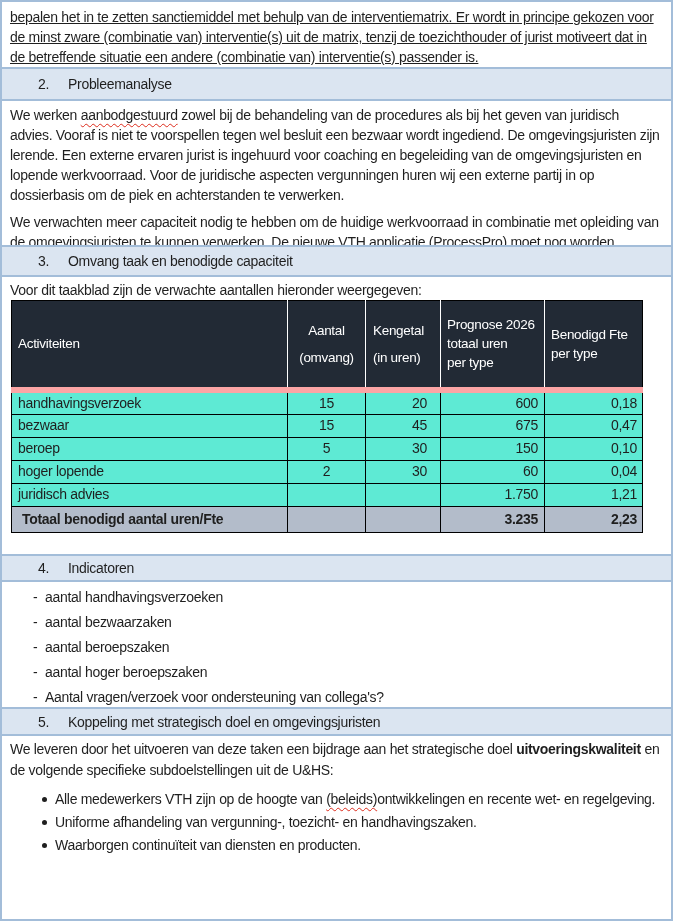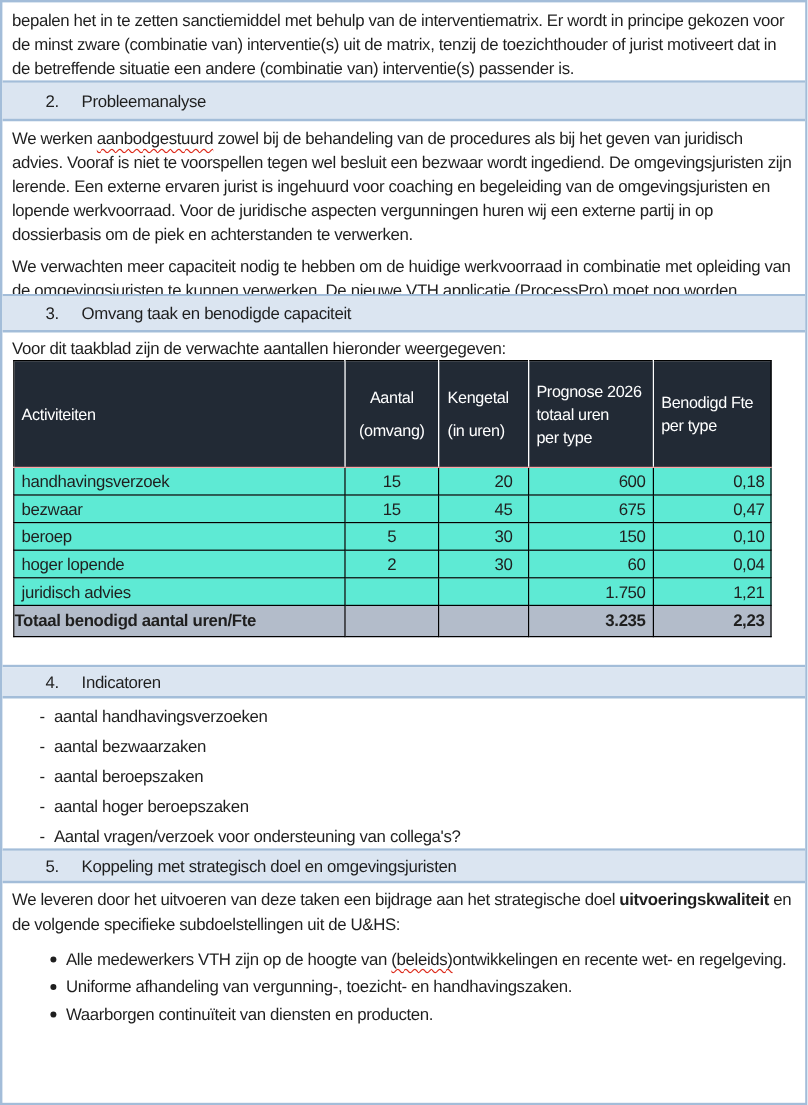--- a/index.html
+++ b/index.html
@@ -17,21 +17,21 @@
     background:#fff;
     font-family:"Liberation Sans","DejaVu Sans",sans-serif;
     font-size:14px;letter-spacing:-0.3px;
     color:var(--ink);
     overflow:hidden;
   }
   .row{border-bottom:2px solid var(--border);overflow:hidden;}
   .row:last-child{border-bottom:none;}
   .body-row{padding:0 8px;}
   .para{line-height:20px;margin:0 0 7px;}
-  .r1{height:67px;padding-top:5px;}
+  .r1{height:67px;padding-top:5px;text-decoration:underline;}
   .r-hdr{display:flex;align-items:center;background:var(--hdrbg);padding-left:36px;}
   .r2{height:32px;}
   .r3{height:146px;padding-top:4px;}
   .r4{height:30px;}
   .r5{height:279px;padding-top:3px;}
   .r6{height:26px;}
   .r7{height:127px;padding:3px 0 0;}
   .r8{height:27px;}
   .r9{height:158px;padding-top:3px;}
   .hnum{display:inline-block;width:30px;}
@@ -49,37 +49,37 @@
     border-collapse:collapse;table-layout:fixed;
     width:631px;margin-left:1px;margin-top:0;
     font-size:14px;letter-spacing:-0.3px;
   }
   table.cap{border:1px solid #000;}
   col.c0{width:276px;}col.c1{width:78px;}col.c2{width:75px;}col.c3{width:104px;}col.c4{width:98px;}
   thead th{
     background:var(--tblhdr);color:#fff;font-weight:normal;
     height:89px;vertical-align:middle;text-align:left;
     padding:4px 6px;font-size:13.5px;
-    border-bottom:1px solid #fca5a5;
+    border-bottom:6px solid #fca5a5;
   }
   thead th + th{border-left:1px solid #fff;}
   .th-line{line-height:19px;}
   th.hc1,th.hc2{text-align:center;}
   th.hc1 .th-line:first-child,th.hc2 .th-line:first-child{margin-bottom:8px;}
   th.hc2{text-align:left;padding-left:7px;}
   tbody td{
     border:1px solid #000;height:23px;padding:2px 6px;
     line-height:17px;vertical-align:middle;background:#5eead4;
   }
   td.c1{text-align:center;}
   td.c2{text-align:right;padding-right:13px;}
   td.c3{text-align:right;padding-right:6px;}
   td.c4{text-align:right;padding-right:5px;}
   tr.totals td{background:var(--totals);font-weight:bold;height:26px;}
-  tr.totals td.c0{padding-left:0;}
+  tr.totals td.c0{padding-left:10px;}
   
   .dash-item{position:relative;padding-left:43px;height:25px;line-height:25px;}
   .dash-item .dash{position:absolute;left:31px;top:0;}
   
   .bullets{margin-top:10px;}
   .bullet-item{position:relative;padding-left:45px;line-height:17px;margin-bottom:6px;}
   .bullet-item .dot{
     position:absolute;left:32px;top:6px;width:5px;height:5px;
     border-radius:50%;background:#1f1f1f;
   }

